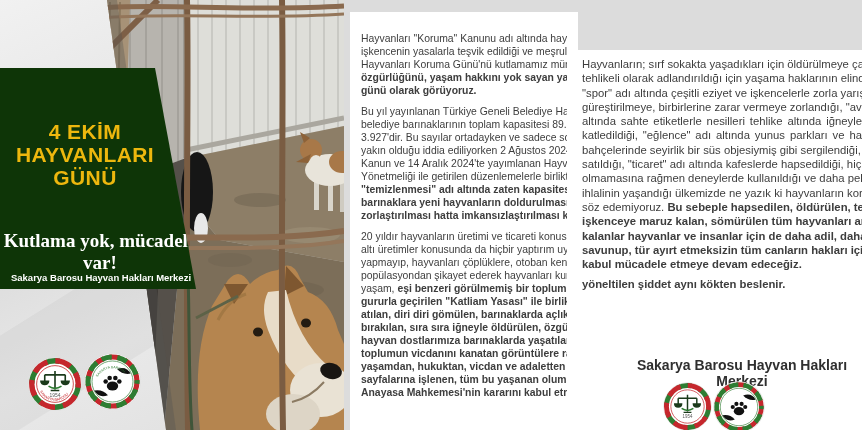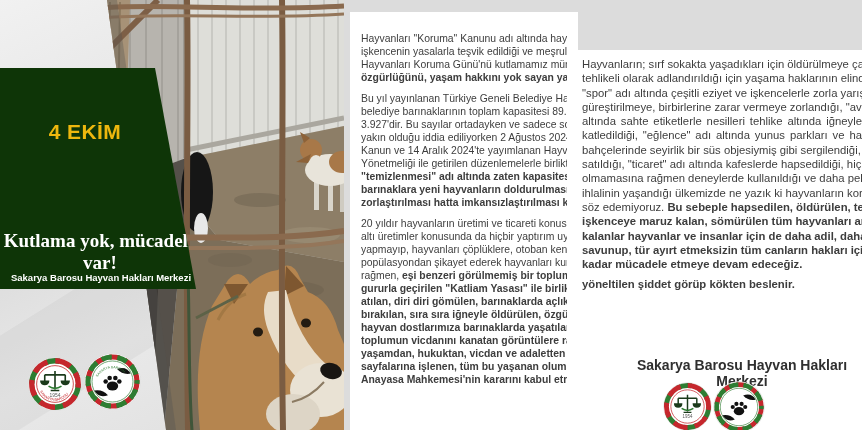--- a/index.html
+++ b/index.html
@@ -130,20 +130,22 @@
     <path d="M0,252 C70,243 160,254 244,241" stroke="#94765a" stroke-width="4" fill="none"></path>
     <path d="M87,245 C90,300 88,380 92,430" stroke="#3f5539" stroke-width="3" fill="none"></path>
     <line x1="96" y1="318" x2="138" y2="296" stroke="#5d6247" stroke-width="3"></line>
 
     <polygon points="7,0 17,0 76,430 66,430" fill="#53534f" opacity=".35"></polygon>
   </svg>
 
   <div class="greenbox">
     <div class="poster-title">
         <div>4 EKİM</div>
+        <div>HAYVANLARI</div>
+        <div>GÜNÜ</div>
       </div>
     <div class="poster-slogan">Kutlama yok, mücadele var!</div>
     <div class="poster-org">Sakarya Barosu Hayvan Hakları Merkezi</div>
   </div>
 
   <svg class="logo" style="left:28px;top:357px;width:54px;height:54px" viewBox="0 0 100 100">
     <circle cx="50" cy="50" r="49" fill="#fff" stroke="#d6d6d6" stroke-width="1"></circle>
     <circle cx="50" cy="50" r="43" fill="none" stroke="#2e7d32" stroke-width="10" stroke-dasharray="30 15"></circle>
     <circle cx="50" cy="50" r="43" fill="none" stroke="#c5272d" stroke-width="10" stroke-dasharray="30 15" stroke-dashoffset="-22"></circle>
     <circle cx="50" cy="50" r="34" fill="#fff" stroke="#c5272d" stroke-width="1.5"></circle>
@@ -180,38 +182,39 @@
   </svg>
 </div>
 
 <div class="card card-mid">
   <div class="textcol col-mid" id="col-mid">
       <div class="para">
         <div class="line"><span>Hayvanları "Koruma" Kanunu adı altında hayvanlar</span></div>
         <div class="line"><span>işkencenin yasalarla teşvik edildiği ve meşrulaştı</span></div>
         <div class="line"><span>Hayvanları Koruma Günü'nü kutlamamız mümkün değ</span></div>
         <div class="line"><span class="b">özgürlüğünü, yaşam hakkını yok sayan yasal düz</span></div>
+        <div class="line last"><span class="b">günü olarak görüyoruz.</span></div>
       </div>
       <div class="para">
         <div class="line"><span>Bu yıl yayınlanan Türkiye Geneli Belediye Hayvan B</span></div>
         <div class="line"><span>belediye barınaklarının toplam kapasitesi 89.451, t</span></div>
         <div class="line"><span>3.927'dir. Bu sayılar ortadayken ve sadece sokakta ya</span></div>
         <div class="line"><span>yakın olduğu iddia ediliyorken 2 Ağustos 2024'te y</span></div>
         <div class="line"><span>Kanun ve 14 Aralık 2024'te yayımlanan Hayvanların K</span></div>
         <div class="line"><span>Yönetmeliği ile getirilen düzenlemelerle birlikte</span></div>
         <div class="line"><span class="b">"temizlenmesi" adı altında zaten kapasitesini</span></div>
         <div class="line"><span class="b">barınaklara yeni hayvanların doldurulması, sa</span></div>
         <div class="line"><span class="b">zorlaştırılması hatta imkansızlaştırılması katlian</span></div>
       </div>
       <div class="para">
         <div class="line"><span>20 yıldır hayvanların üretimi ve ticareti konusunda bir</span></div>
         <div class="line"><span>altı üretimler konusunda da hiçbir yaptırım uygulama</span></div>
         <div class="line"><span>yapmayıp, hayvanları çöplüklere, otoban kenarlarına,</span></div>
         <div class="line"><span>popülasyondan şikayet ederek hayvanları kurtulunmas</span></div>
-        <div class="line"><span>rağmen, </span><span class="b">eşi benzeri görülmemiş bir toplumsal muha</span></div>
+        <div class="line"><span>yaşam, </span><span class="b">eşi benzeri görülmemiş bir toplumsal muha</span></div>
         <div class="line"><span class="b">gururla geçirilen "Katliam Yasası" ile birlikte topl</span></div>
         <div class="line"><span class="b">atılan, diri diri gömülen, barınaklarda açlık, susuz</span></div>
         <div class="line"><span class="b">bırakılan, sıra sıra iğneyle öldürülen, özgürlük ve</span></div>
         <div class="line"><span class="b">hayvan dostlarımıza barınaklarda yaşatılan, medya</span></div>
         <div class="line"><span class="b">toplumun vicdanını kanatan görüntülere rağmen b</span></div>
         <div class="line"><span class="b">yaşamdan, hukuktan, vicdan ve adaletten ya</span></div>
         <div class="line"><span class="b">sayfalarına işlenen, tüm bu yaşanan olumsuzlu</span></div>
         <div class="line last"><span class="b">Anayasa Mahkemesi'nin kararını kabul etmiyoruz.</span></div>
       </div>
     </div>
@@ -227,24 +230,24 @@
         <div class="line"><span>altında sahte etiketlerle nesilleri tehlike altında iğneyle</span></div>
         <div class="line"><span>katledildiği, "eğlence" adı altında yunus parkları ve ha</span></div>
         <div class="line"><span>bahçelerinde seyirlik bir süs objesiymiş gibi sergilendiği, eşya gib</span></div>
         <div class="line"><span>satıldığı, "ticaret" adı altında kafeslerde hapsedildiği, hiçbir zo</span></div>
         <div class="line"><span>olmamasına rağmen deneylerde kullanıldığı ve daha pek ç</span></div>
         <div class="line"><span>ihlalinin yaşandığı ülkemizde ne yazık ki hayvanların korundu</span></div>
         <div class="line"><span>söz edemiyoruz. </span><span class="b">Bu sebeple hapsedilen, öldürülen, tecavüz</span></div>
         <div class="line"><span class="b">işkenceye maruz kalan, sömürülen tüm hayvanları anarak</span></div>
         <div class="line"><span class="b">kalanlar hayvanlar ve insanlar için de daha adil, daha yaşa</span></div>
         <div class="line"><span class="b">savunup, tür ayırt etmeksizin tüm canların hakları için s</span></div>
-        <div class="line last"><span class="b">kadar mücadele etmeye devam edeceğiz.</span></div>
-      </div>
-      <div class="para">
-        <div class="line last"><span class="b">yöneltilen şiddet görüp kökten beslenir.</span></div>
+        <div class="line last"><span class="b">kabul mücadele etmeye devam edeceğiz.</span></div>
+      </div>
+      <div class="para">
+        <div class="line last"><span class="b">yöneltilen şiddet aynı kökten beslenir.</span></div>
       </div>
     </div>
   <div class="signature">Sakarya Barosu Hayvan Hakları Merkezi</div>
 
   <svg class="logo" style="left:85px;top:332px;width:49px;height:49px" viewBox="0 0 100 100">
     <circle cx="50" cy="50" r="49" fill="#fff" stroke="#d6d6d6" stroke-width="1"></circle>
     <circle cx="50" cy="50" r="43" fill="none" stroke="#2e7d32" stroke-width="10" stroke-dasharray="30 15"></circle>
     <circle cx="50" cy="50" r="43" fill="none" stroke="#c5272d" stroke-width="10" stroke-dasharray="30 15" stroke-dashoffset="-22"></circle>
     <circle cx="50" cy="50" r="34" fill="#fff" stroke="#c5272d" stroke-width="1.5"></circle>
     <g stroke="#1b3a1b" stroke-width="3" fill="none">

